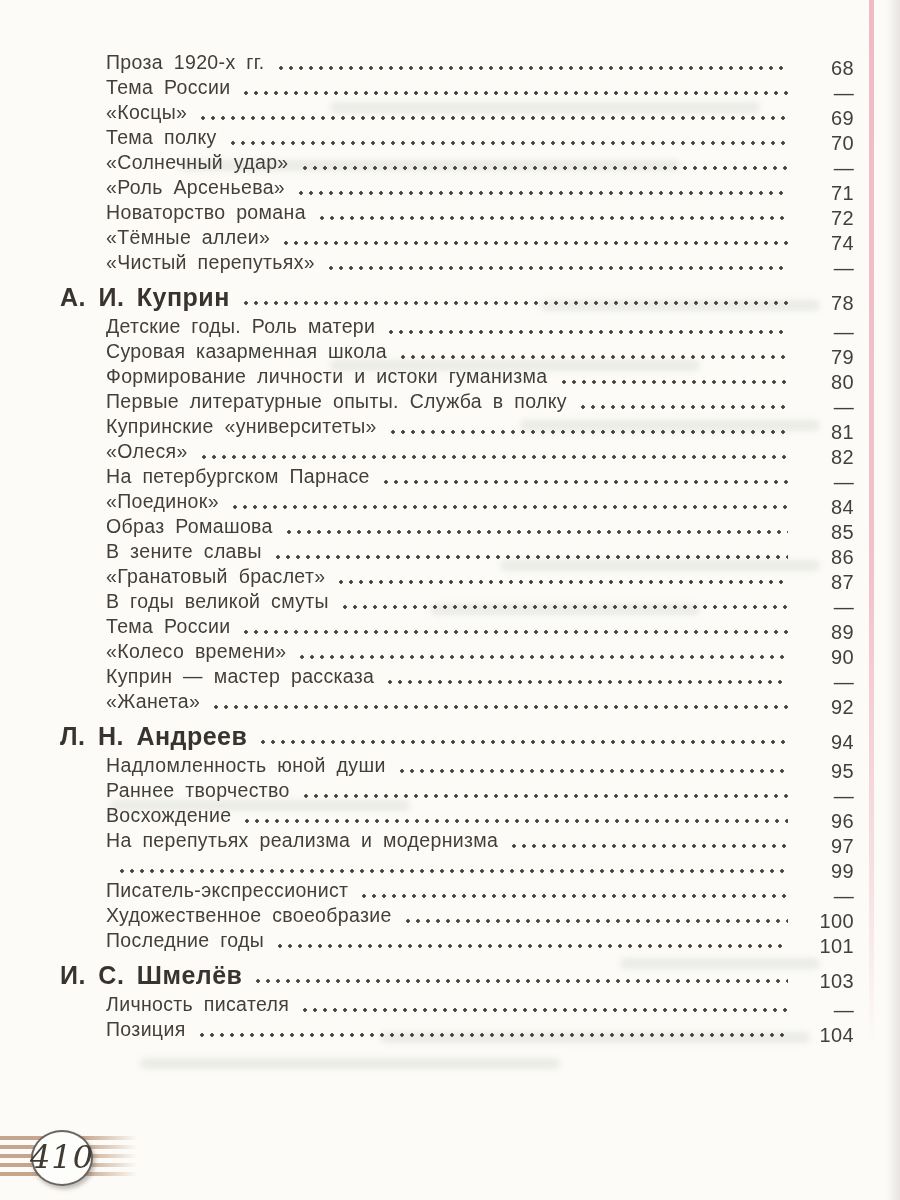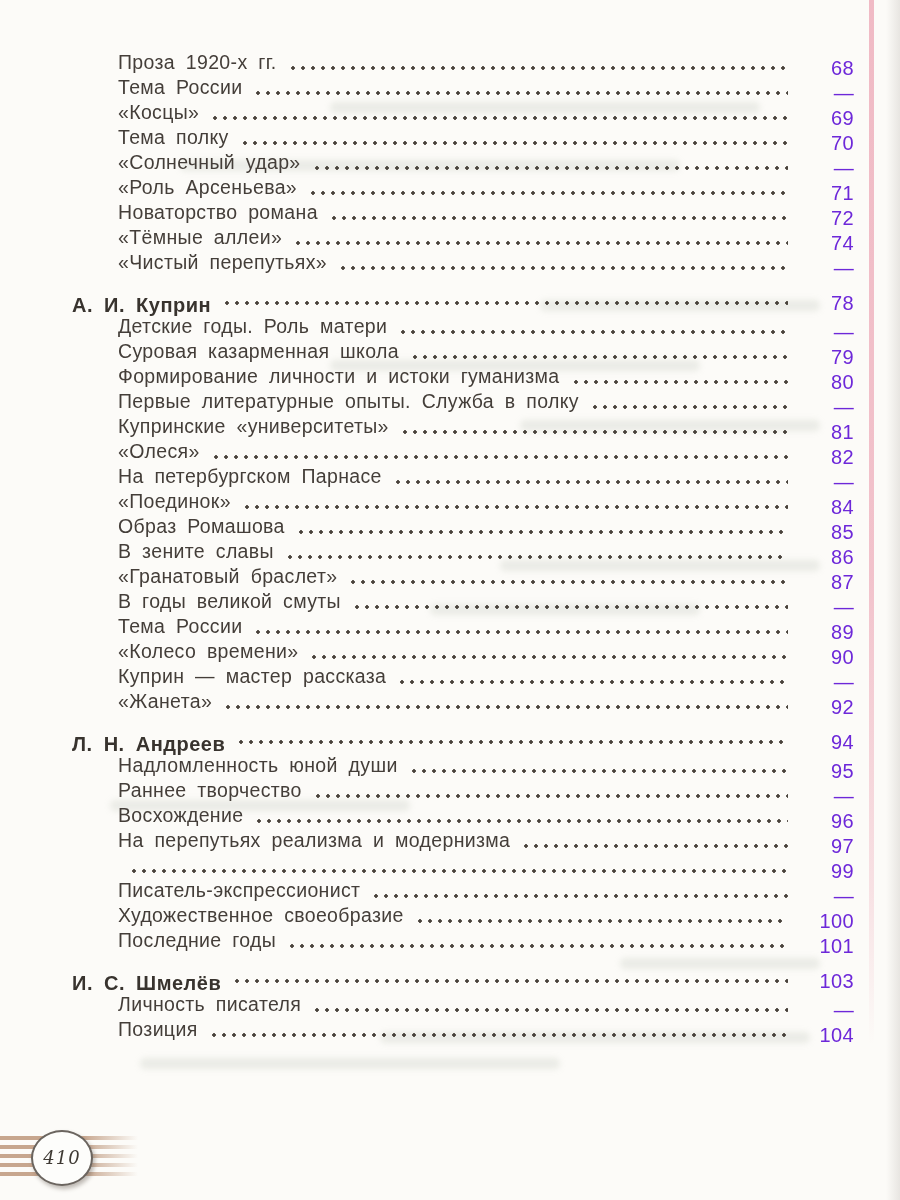--- a/index.html
+++ b/index.html
@@ -44,21 +44,21 @@
     height: 11px;
     border-radius: 6px;
     background: rgba(140,155,135,0.16);
     filter: blur(3px);
     pointer-events: none;
   }
 
   
   .toc {
     position: absolute;
-    left: 72px;
+    left: 60px;
     right: 46px;
     top: 50px;
   }
   .section { margin: 0; }
   .section + .section { margin-top: 10px; }
 
   .row {
     display: flex;
     height: 25px;
     font-size: 19.5px;
@@ -67,40 +67,39 @@
   }
   .row .title {
     white-space: nowrap;
     line-height: 25px;
     color: #443e39;
   }
   .row.entry { padding-left: 46px; }
   .row.header { margin-bottom: 4px; }
   .row.header .title {
     font-weight: 700;
-    font-size: 20px;
+    font-size: 25px;
     color: #38332e;
     letter-spacing: 0.5px;
-    margin-top: 8px;
   }
   .leader {
     flex: 1 1 auto;
     margin-left: 9px;
     margin-right: 10px;
     background-image: radial-gradient(circle, #48423b 1.5px, rgba(0,0,0,0) 2.1px);
     background-size: 10px 6px;
     background-repeat: repeat-x;
     background-position: left 2px bottom 4px;
   }
   .pageno {
     width: 56px;
     flex: 0 0 auto;
     text-align: right;
     line-height: 25px;
-    color: #6d28d9;
+    color: #404040;
     position: relative;
     top: 6px;
     font-size: 20px;
   }
 
   
   .badge-wrap {
     position: absolute;
     left: 0;
     top: 1126px;
@@ -134,21 +133,21 @@
     border: 2px solid #6b655f;
     border-radius: 50%;
     box-shadow: 2px 3px 4px rgba(95,85,75,0.4);
     display: flex;
     align-items: center;
     justify-content: center;
   }
   .badge-oval span {
     font-family: "DejaVu Serif", serif;
     font-style: italic;
-    font-size: 18px;
+    font-size: 32px;
     color: #3f3a34;
     letter-spacing: 1px;
     transform: translateY(-1px);
   }
 </style>
 </head>
 <body>
 
 <div class="bleed" style="left:330px; top:102px; width:430px;"></div>
 <div class="bleed" style="left:180px; top:160px; width:500px;"></div>

